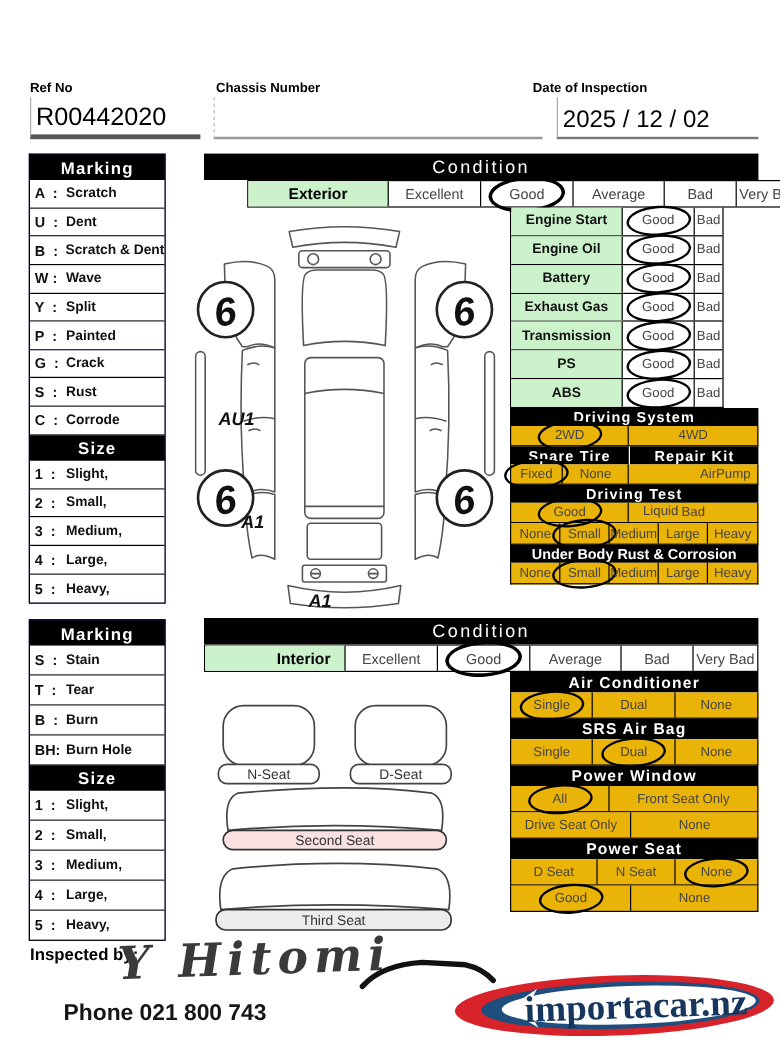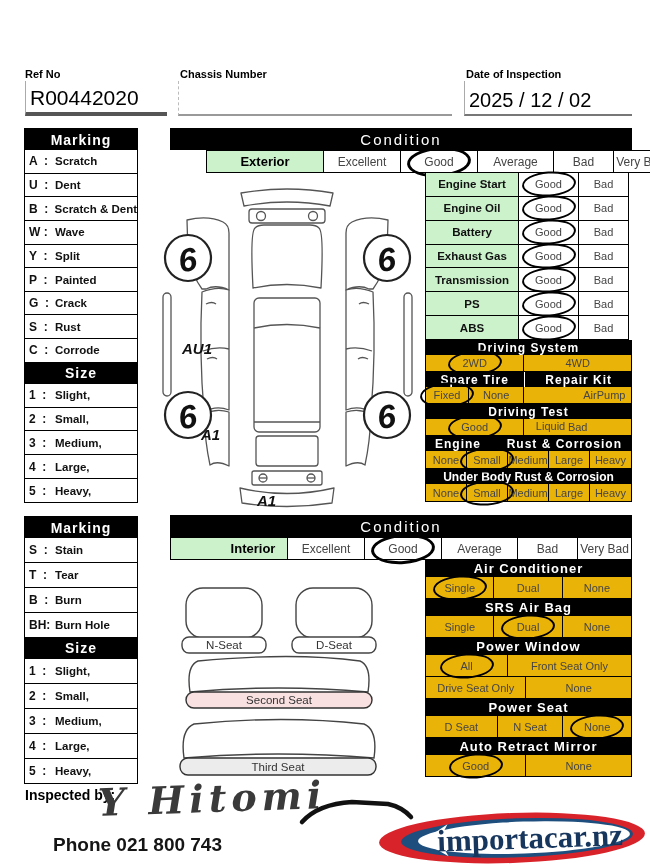--- a/index.html
+++ b/index.html
@@ -33,21 +33,21 @@
   .cond-head{position:absolute;left:170px;width:462px;height:22px;background:#000;color:#fff;
              display:flex;align-items:center;justify-content:center;font-size:15px;letter-spacing:2px;}
   .cond-row{position:absolute;left:170px;width:462px;height:23px;display:flex;box-sizing:border-box;
             border:1px solid #000;background:#fff;}
   .ccell{display:flex;align-items:center;justify-content:center;border-right:1px solid #000;
          box-sizing:border-box;font-size:12px;color:var(--optc);position:relative;}
   .ccell:last-child{border-right:none;}
   .ccell.glabel{background:var(--green);color:#000;font-weight:700;font-size:13px;}
 
   
-  .mech{position:absolute;left:425px;top:173px;width:204px;height:167px;display:flex;flex-direction:column;
+  .mech{position:absolute;left:425px;top:173px;width:178px;height:167px;display:flex;flex-direction:column;
         border:1px solid #000;border-top:none;box-sizing:border-box;}
   .mech-row{flex:1;display:flex;border-bottom:1px solid #000;}
   .mech-row:last-child{border-bottom:none;}
   .mech-label{width:92px;background:var(--green);font-weight:700;font-size:11.5px;display:flex;
               align-items:center;justify-content:center;border-right:1px solid #000;white-space:nowrap;}
   .mech-opt{width:60px;display:flex;align-items:center;justify-content:center;font-size:11px;
             color:var(--optc);border-right:1px solid #000;position:relative;box-sizing:border-box;}
   .mech-opt:last-child{flex:1;border-right:none;}
 
   
@@ -80,21 +80,21 @@
 </head>
 <body>
 
 <div id="sheet">
 
 
   <div class="flabel" style="left:25px;top:68px;">Ref No</div>
   <div class="fbox ref-box">R00442020</div>
   <div class="flabel" style="left:180px;top:68px;">Chassis Number</div>
   <div class="fbox chassis-box"></div>
-  <div class="flabel" style="left:466px;top:68px;">Date of Inspection</div>
+  <div class="flabel" style="left:444px;top:68px;">Date of Inspection</div>
   <div class="fbox date-box">2025 / 12 / 02</div>
 
   <div class="mark-table" style="top:128px;height:375px;">
     <div class="mt-head">Marking</div>
     <div class="mt-body" style="flex:9;">
 
         <div class="mrow">
           <span class="mcode">A  :</span>
           <span class="mlabel">Scratch</span>
         </div>
@@ -292,24 +292,20 @@
       <div class="opt circled" style="width:21%;">Fixed</div>
       <div class="opt" style="width:27%;">None</div>
       <div class="opt" style="width:26%;margin-top:39px;">Liquid</div>
       <div class="opt" style="flex:1;">AirPump</div>
     </div>
     <div class="bhead" style="height:15px;">Driving Test</div>
     <div class="opt-row" style="height:17px;">
       <div class="opt circled" style="width:48%;">Good</div>
       <div class="opt" style="flex:1;">Bad</div>
     </div>
-    <div class="bhead spread" style="height:15px;">
-      <span>Engine</span>
-      <span>Rust &amp; Corrosion</span>
-    </div>
     <div class="opt-row" style="height:18px;">
       <div class="opt" style="width:20%;">None</div>
       <div class="opt circled" style="width:20%;">Small</div>
       <div class="opt" style="width:20%;">Medium</div>
       <div class="opt" style="width:20%;">Large</div>
       <div class="opt" style="flex:1;">Heavy</div>
     </div>
     <div class="bhead" style="height:15px;letter-spacing:0;">Under Body Rust &amp; Corrosion</div>
     <div class="opt-row" style="height:18px;">
       <div class="opt" style="width:20%;">None</div>
@@ -422,21 +418,20 @@
     <div class="opt-row" style="height:22px;">
       <div class="opt" style="width:49%;">Drive Seat Only</div>
       <div class="opt" style="flex:1;">None</div>
     </div>
     <div class="bhead" style="height:17px;font-size:13px;">Power Seat</div>
     <div class="opt-row" style="height:22px;">
       <div class="opt" style="width:35%;">D Seat</div>
       <div class="opt" style="width:32%;">N Seat</div>
       <div class="opt circled" style="flex:1;">None</div>
     </div>
-    <div class="bhead" style="height:17px;font-size:13px;">Auto Retract Mirror</div>
     <div class="opt-row" style="height:22px;">
       <div class="opt circled" style="width:49%;">Good</div>
       <div class="opt" style="flex:1;">None</div>
     </div>
   </div>
 
   <div class="inspected">Inspected by:</div>
   <div class="sig">Y Hitomi</div>
   <div class="phone">Phone  021 800 743</div>
 

